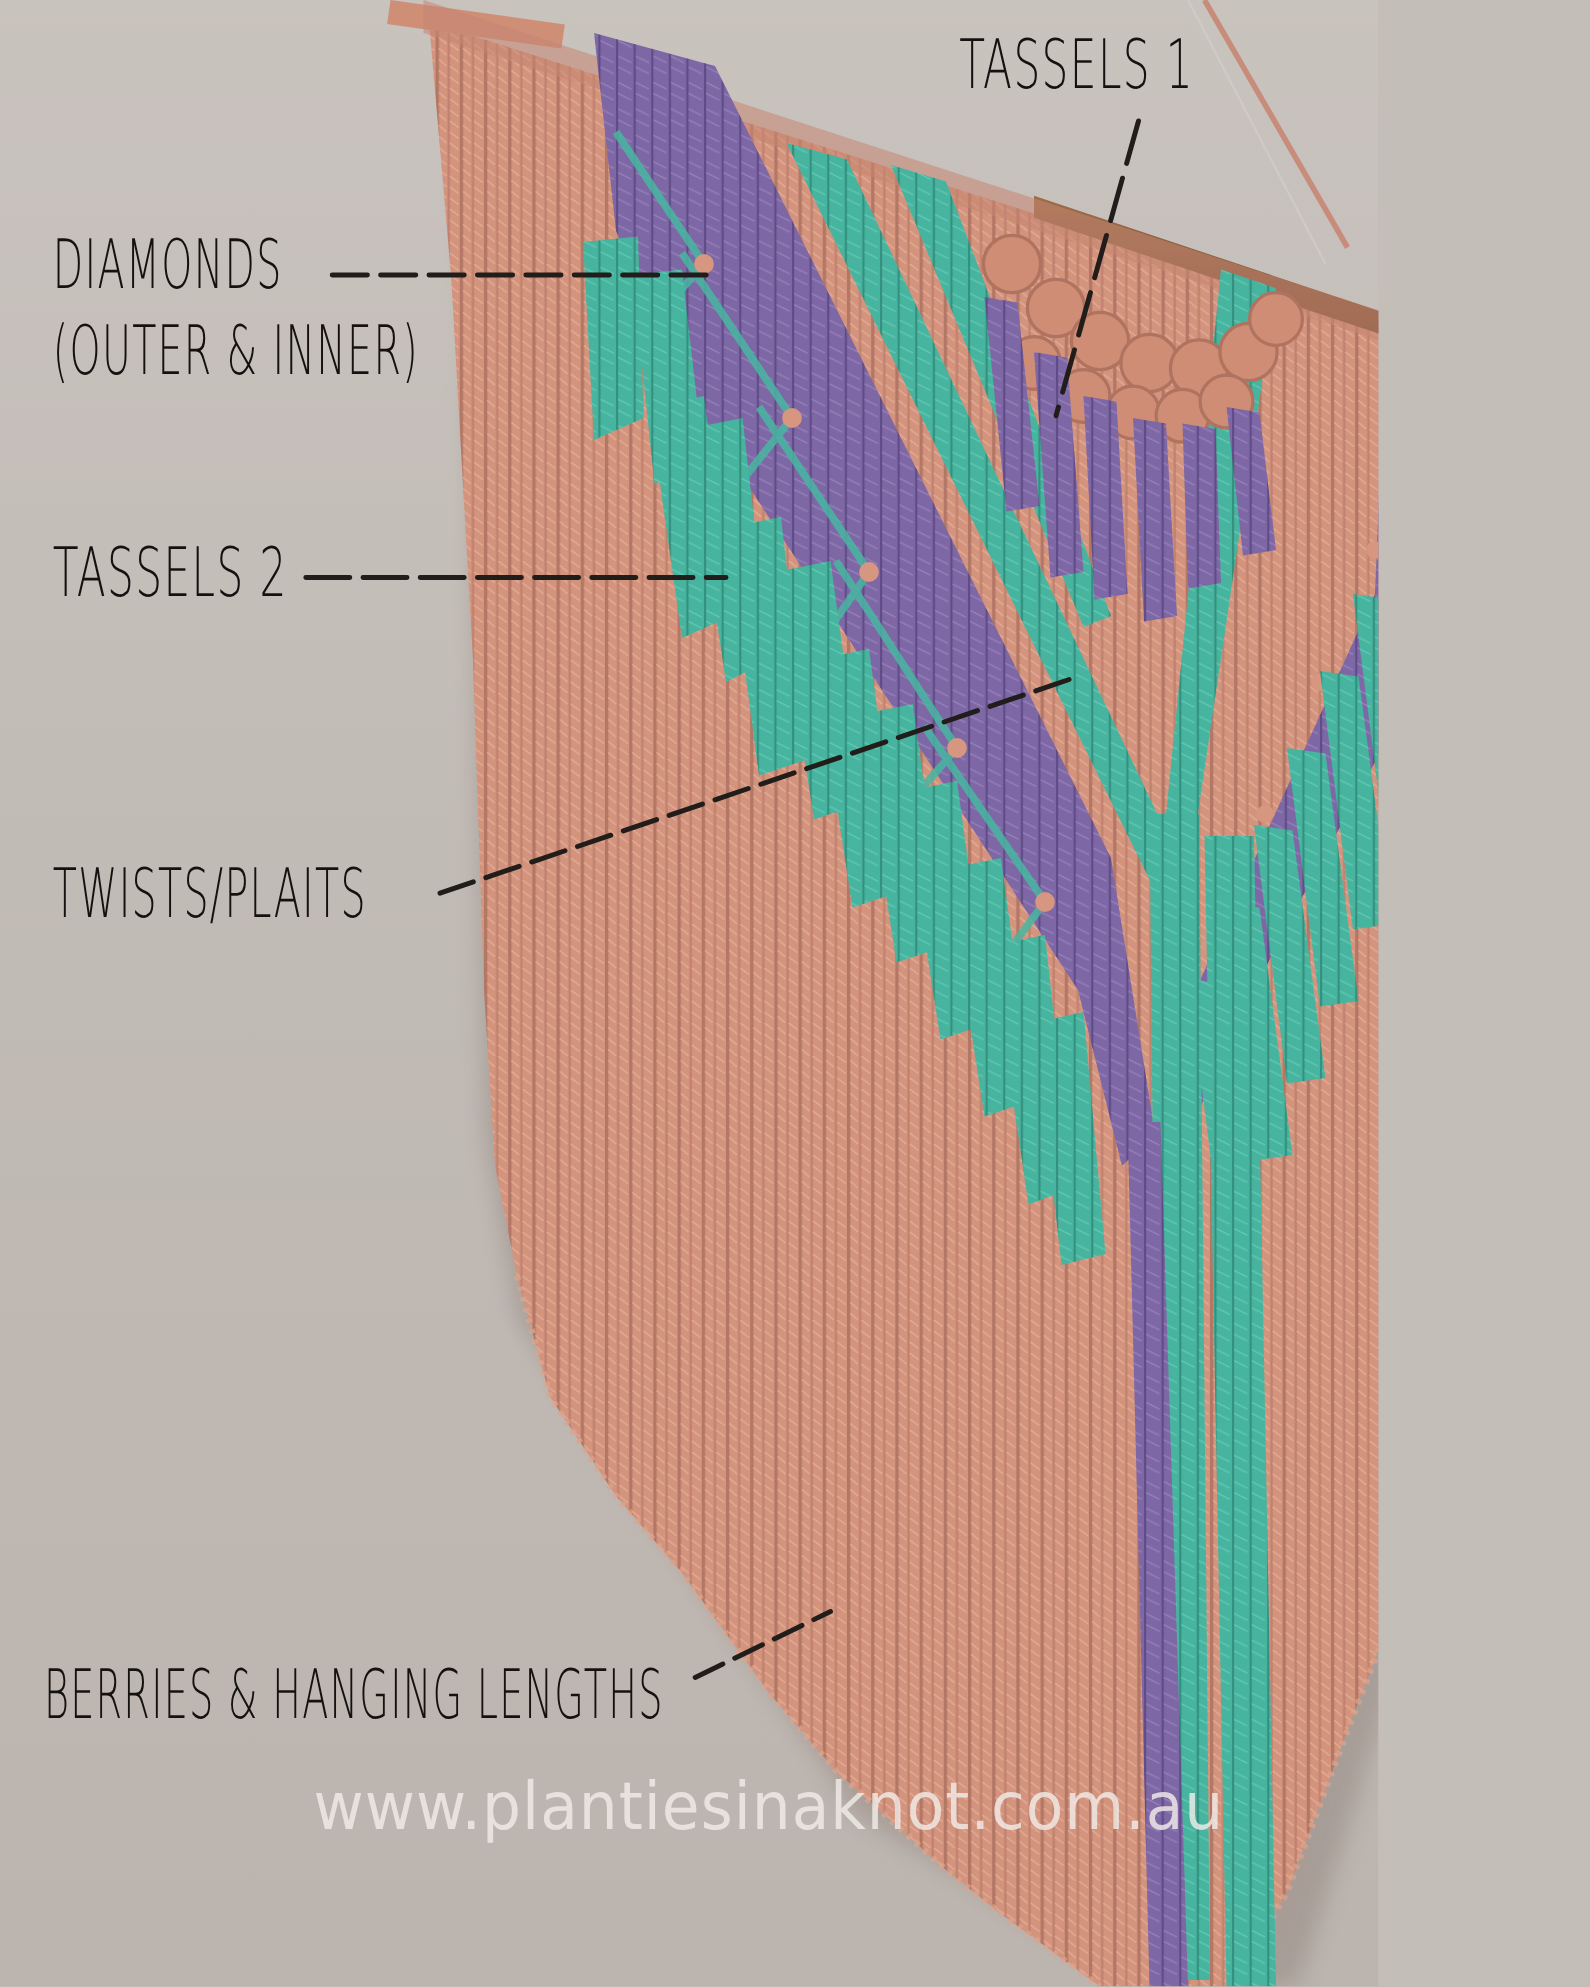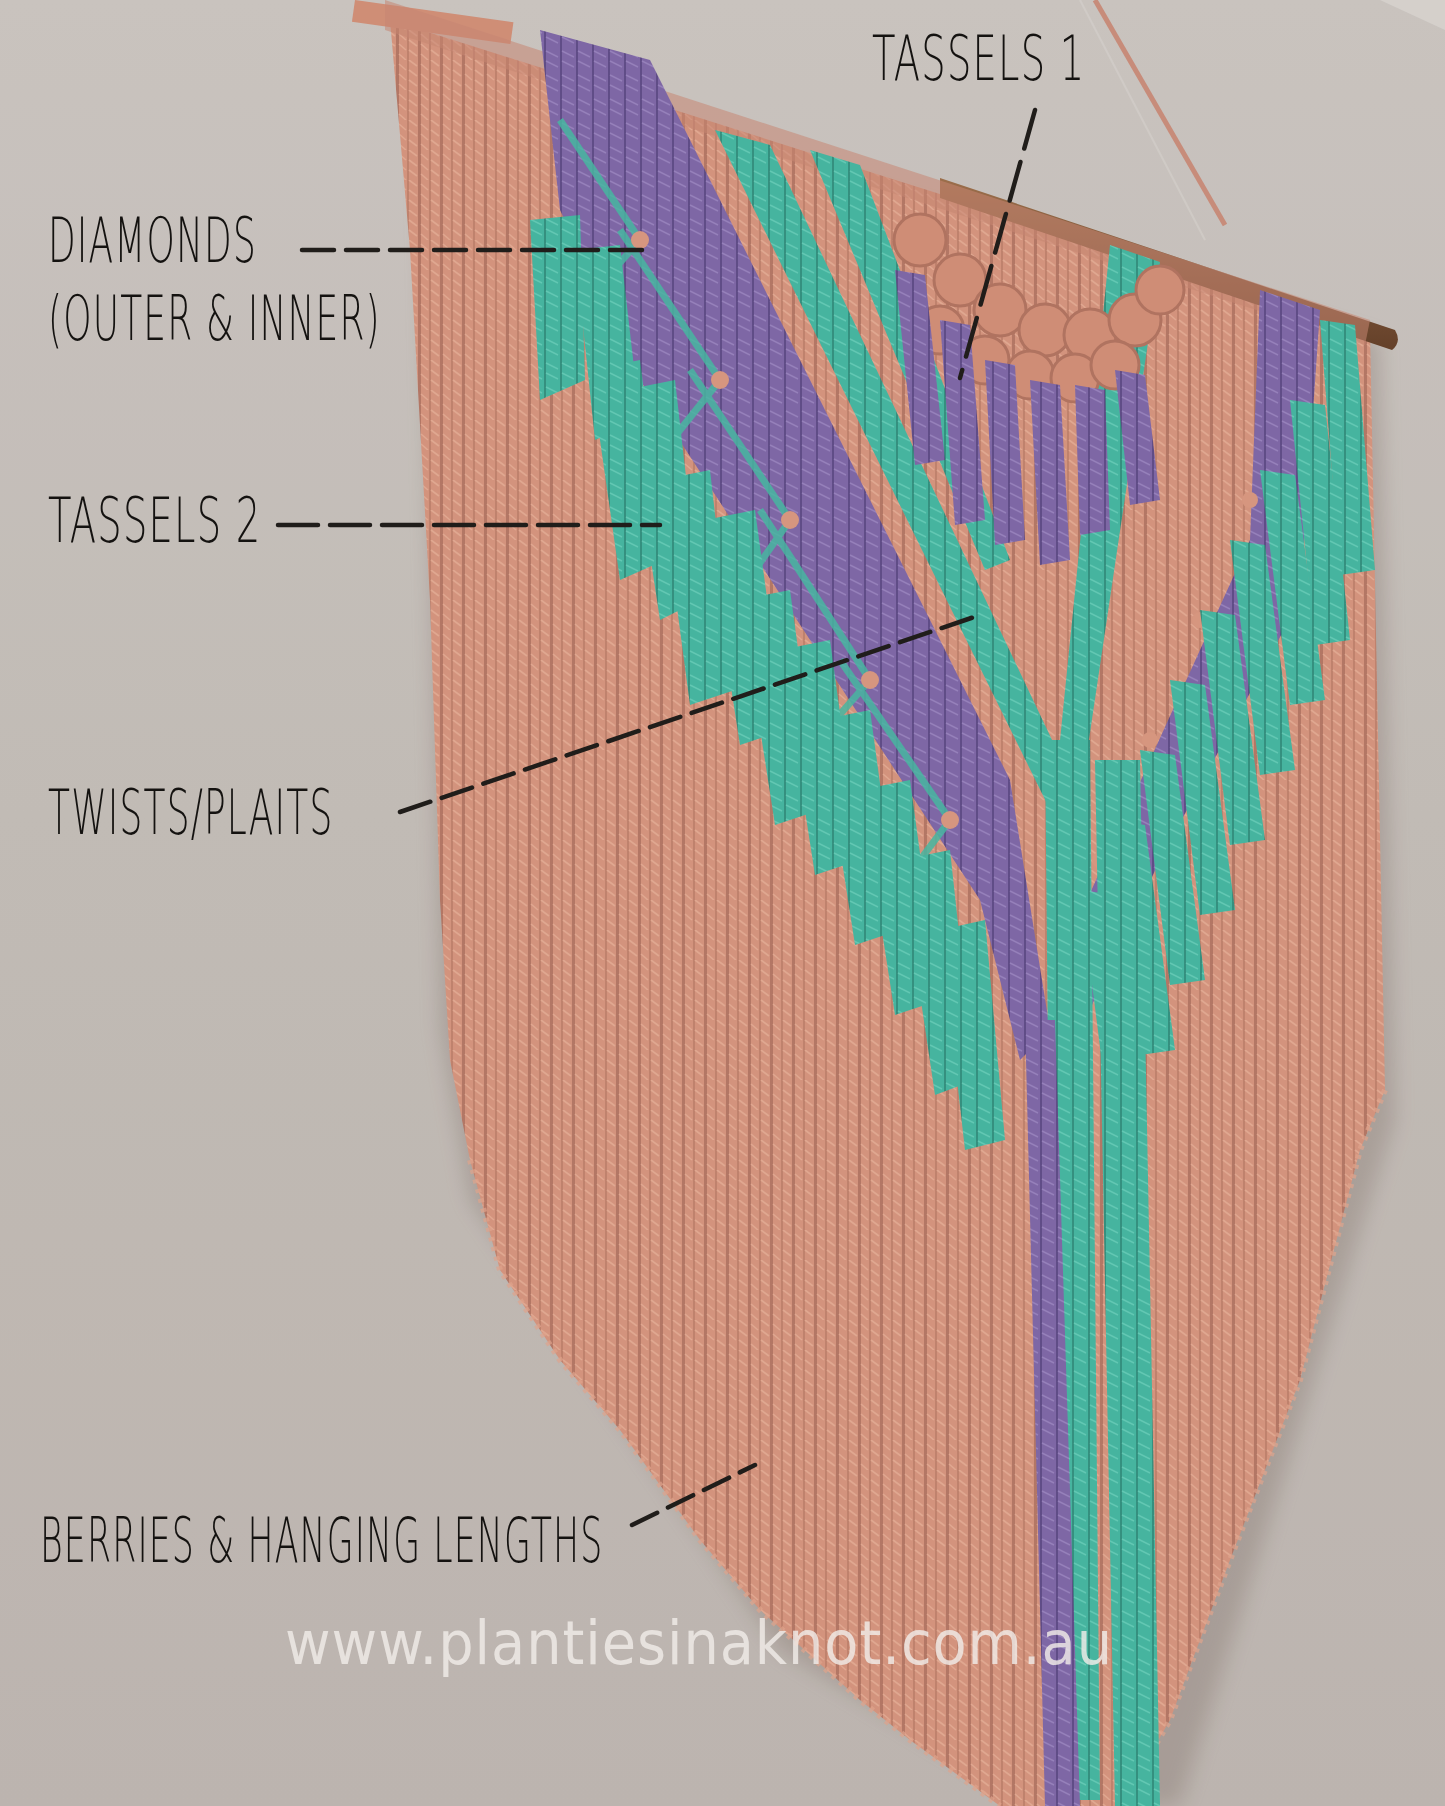--- a/index.html
+++ b/index.html
@@ -1,21 +1,21 @@
 <!DOCTYPE html>
 <html><head>
 <meta charset="utf-8">
 <style>
   html, body { margin: 0; padding: 0; }
   body {
     width: 1445px; height: 1806px; overflow: hidden;
     background: #c4beb9;
     font-family: "DejaVu Sans", sans-serif;
   }
-  .stage { position: relative; width: 1445px; height: 1806px; overflow: hidden; }
+  .stage { position: relative; width: 1253px; height: 1806px; overflow: hidden; }
   .wall {
     position: absolute; inset: 0;
     background: linear-gradient(180deg, #cbc6c2 0%, #c3bdb8 45%, #bdb6b1 100%);
   }
   svg.art { position: absolute; left: 0; top: 0; }
   .label {
     position: absolute;
     font-family: "DejaVu Sans", sans-serif;
     font-weight: 300;
     color: #141210;

